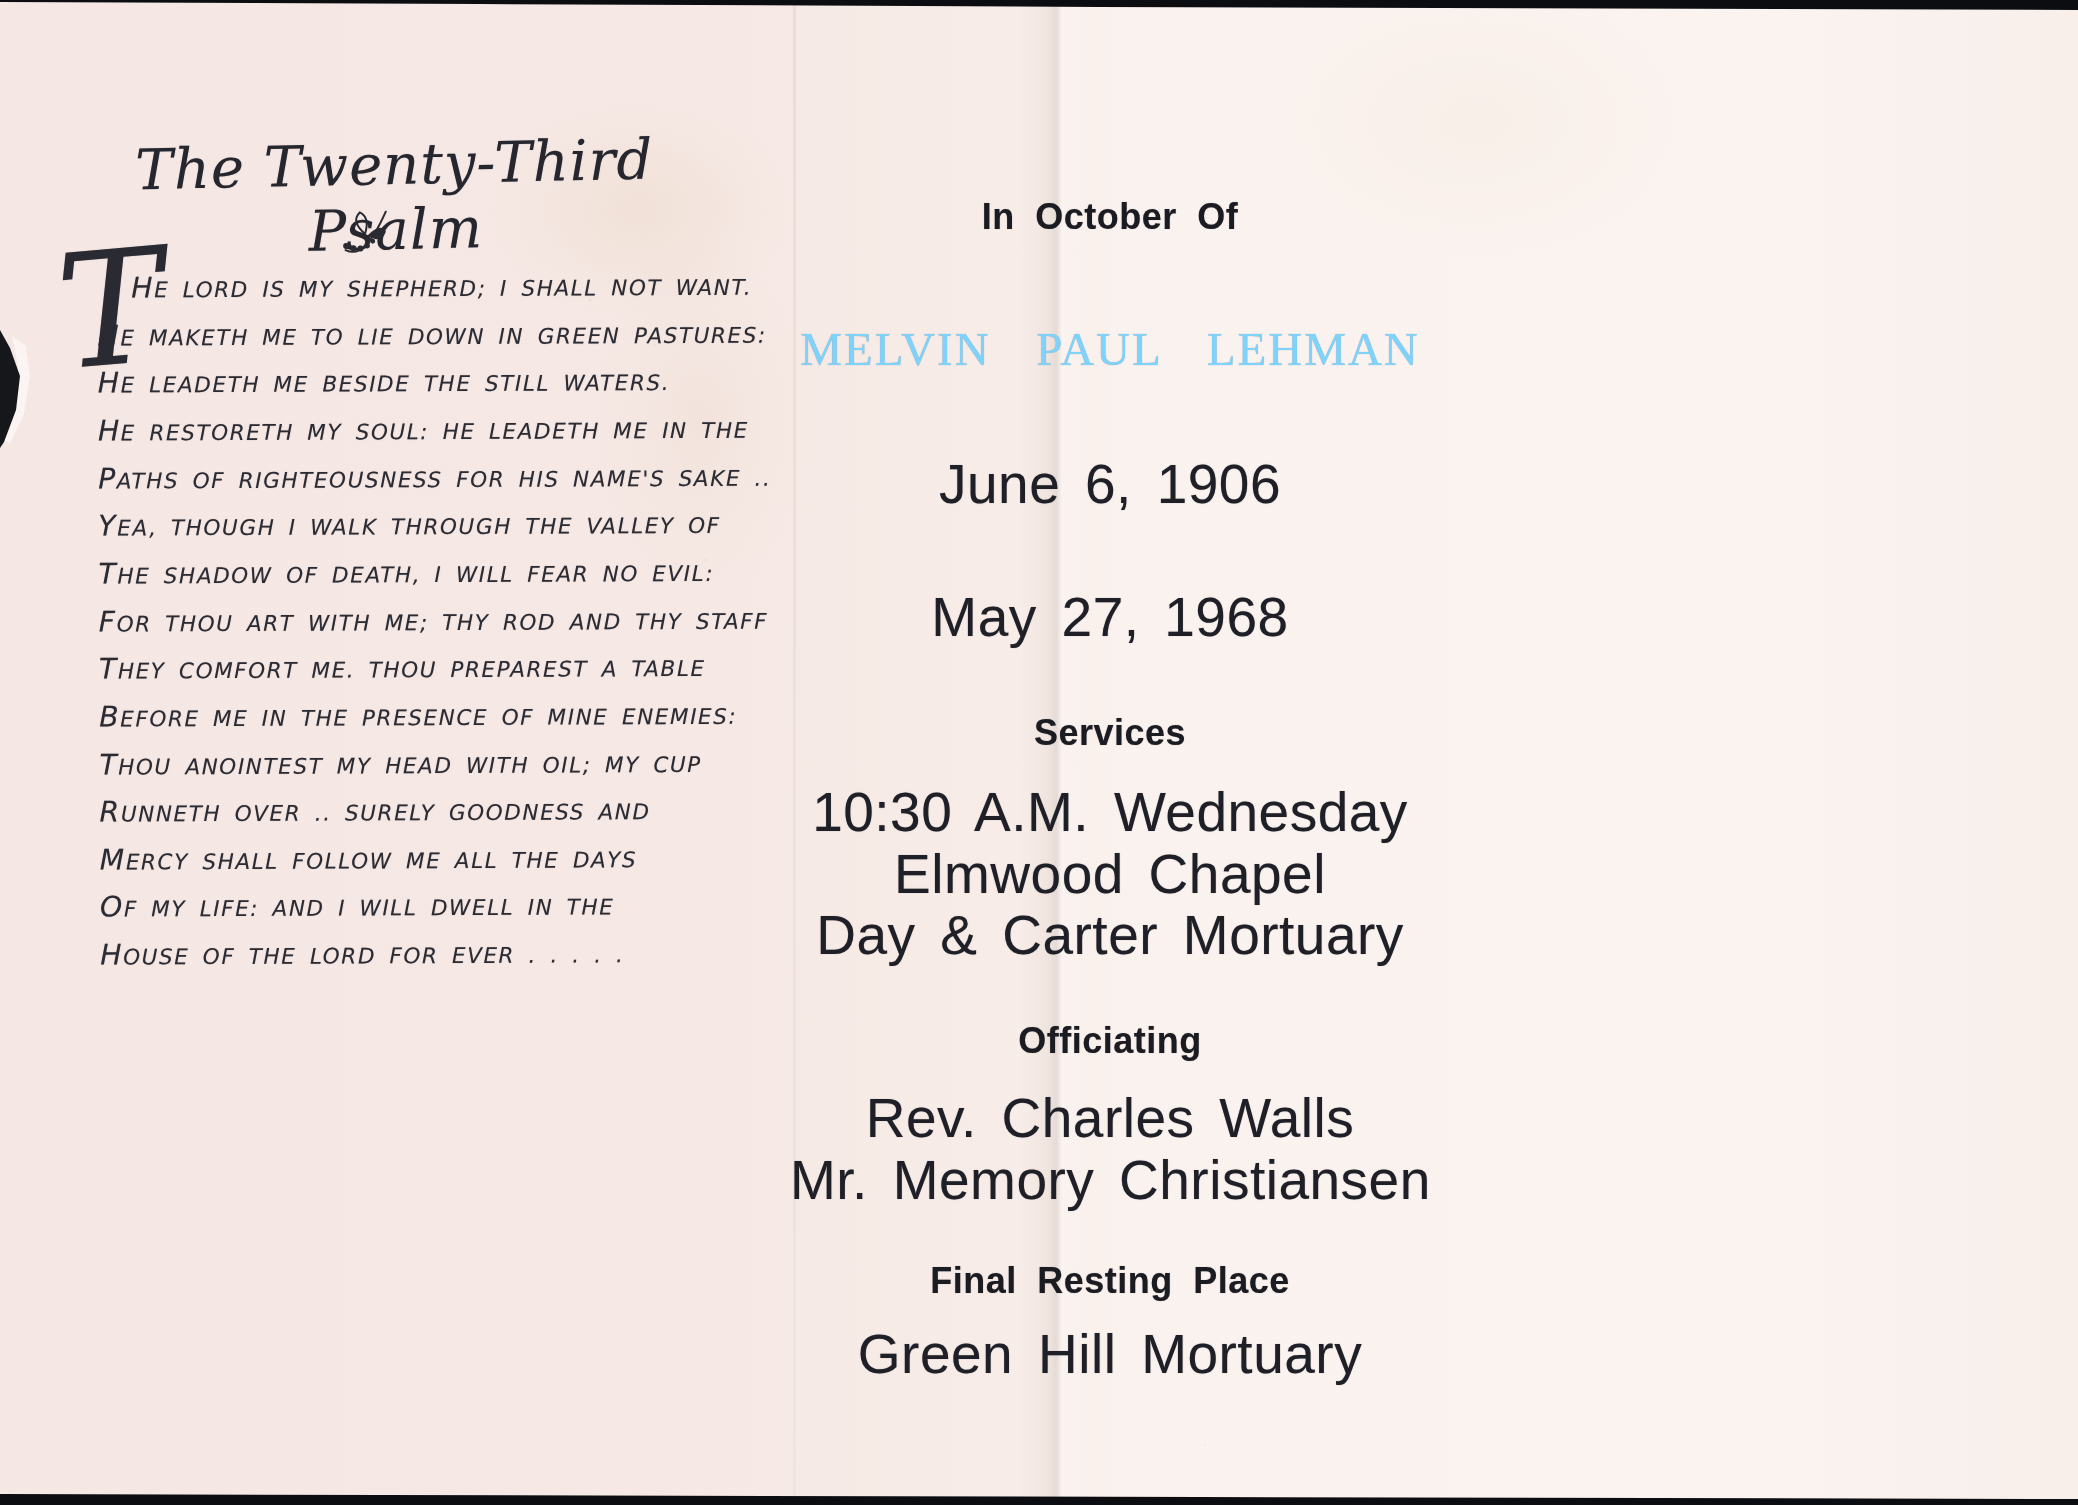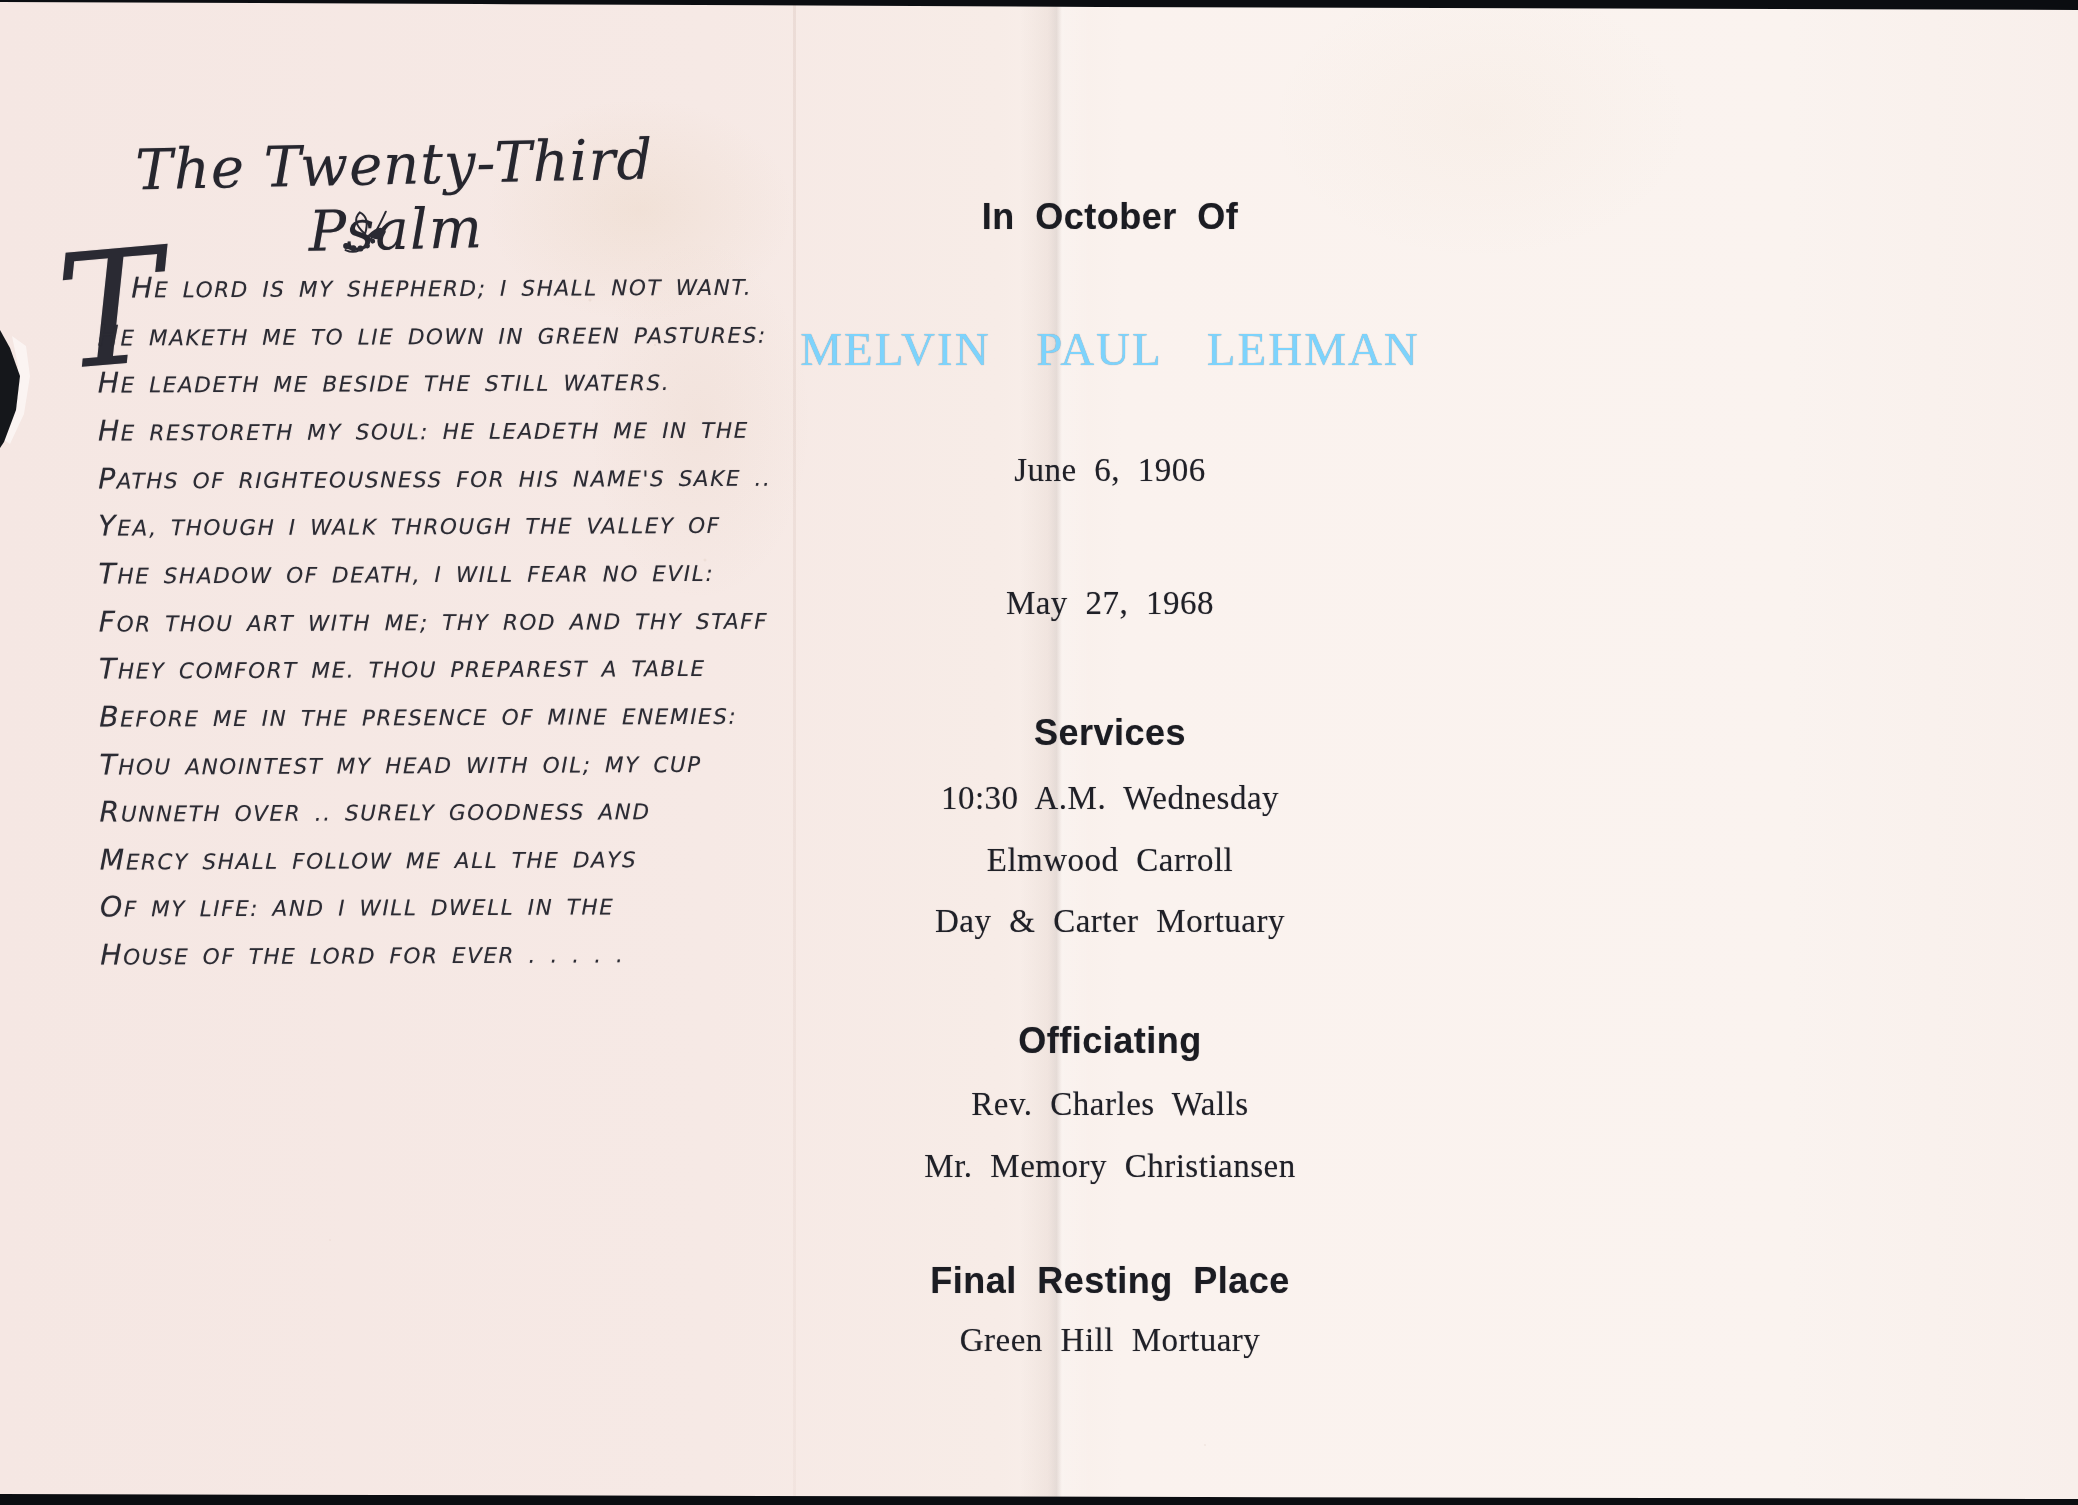--- a/index.html
+++ b/index.html
@@ -75,22 +75,22 @@
   
   .r-line{
     position:absolute;left:790px;width:640px;text-align:center;white-space:nowrap;
     color:#1f2027;text-shadow:0 0 1px rgba(25,25,35,.4);
   }
   .sans-head{
     font-family:"Liberation Sans", sans-serif;font-weight:700;
     font-size:36px;letter-spacing:.5px;word-spacing:10px;color:#1b1c22;
   }
   .serif-line{
-    font-family:Liberation Serif, serif;font-weight:400;
-    font-size:33px;word-spacing:9px;letter-spacing:.5px;
+    font-family:Liberation Sans, sans-serif;font-weight:400;
+    font-size:55px;word-spacing:9px;letter-spacing:.5px;
   }
   .deceased-name{
     font-family:"Liberation Serif", serif;font-size:47px;
     word-spacing:32px;letter-spacing:2px;color:#7dd3fc;
   }
 </style>
 </head>
 <body>
 
 <div class="stage">
@@ -141,21 +141,21 @@
   </div>
 
   <div>
     <div class="r-line sans-head" style="top:196px;">In October Of</div>
     <div class="r-line deceased-name" style="top:322px;">MELVIN  PAUL  LEHMAN</div>
     <div class="r-line serif-line" style="top:452px;">June 6, 1906</div>
     <div class="r-line serif-line" style="top:585px;">May 27, 1968</div>
 
     <div class="r-line sans-head" style="top:712px;">Services</div>
     <div class="r-line serif-line" style="top:780px;">10:30 A.M. Wednesday</div>
-    <div class="r-line serif-line" style="top:842px;">Elmwood Carroll</div>
+    <div class="r-line serif-line" style="top:842px;">Elmwood Chapel</div>
     <div class="r-line serif-line" style="top:903px;">Day &amp; Carter Mortuary</div>
 
     <div class="r-line sans-head" style="top:1020px;">Officiating</div>
     <div class="r-line serif-line" style="top:1086px;">Rev. Charles Walls</div>
     <div class="r-line serif-line" style="top:1148px;">Mr. Memory Christiansen</div>
 
     <div class="r-line sans-head" style="top:1260px;">Final Resting Place</div>
     <div class="r-line serif-line" style="top:1322px;">Green Hill Mortuary</div>
   </div>
 

